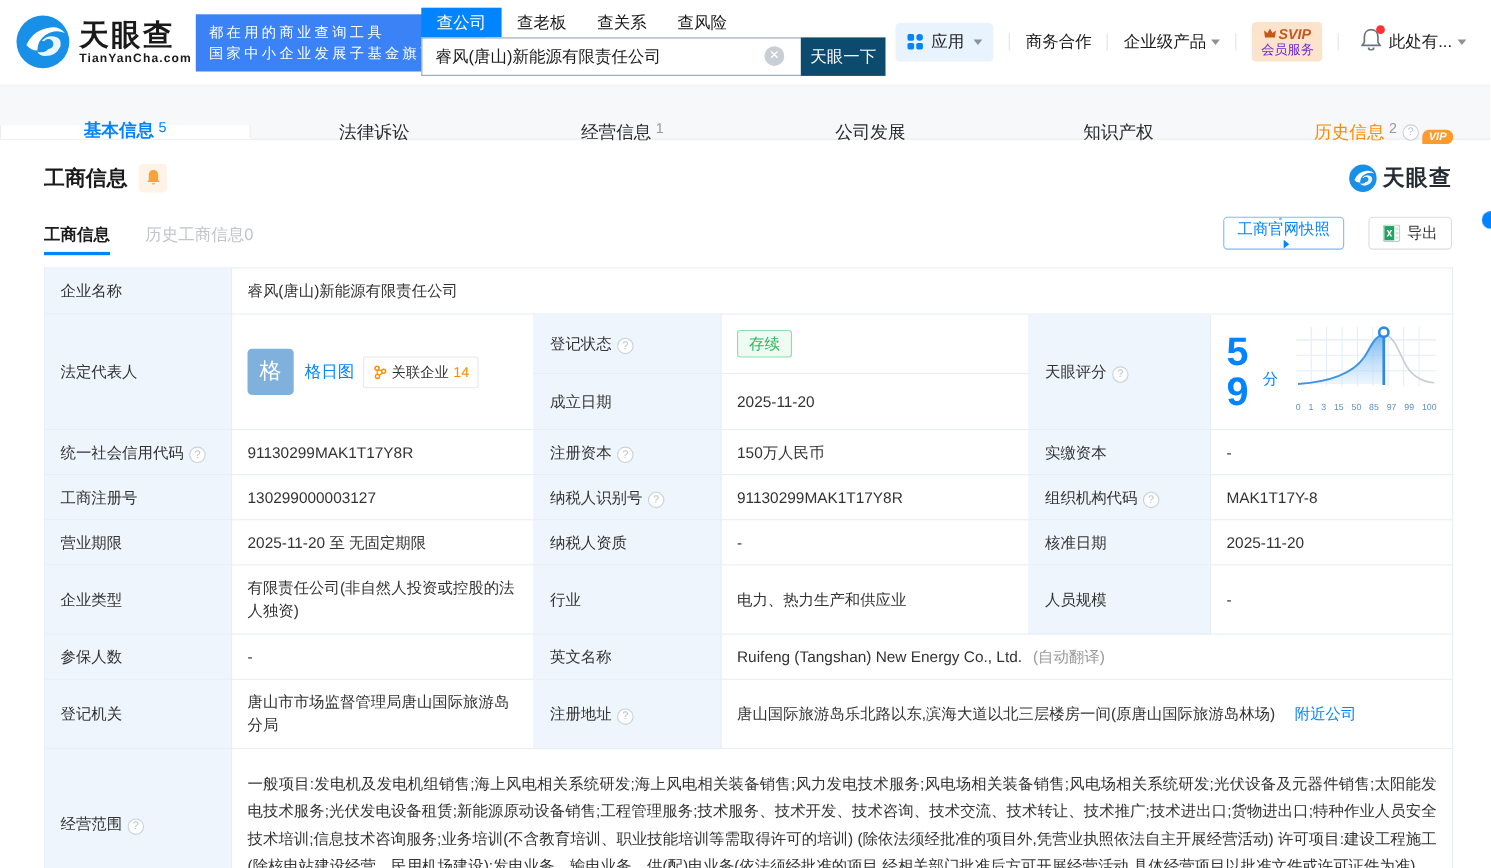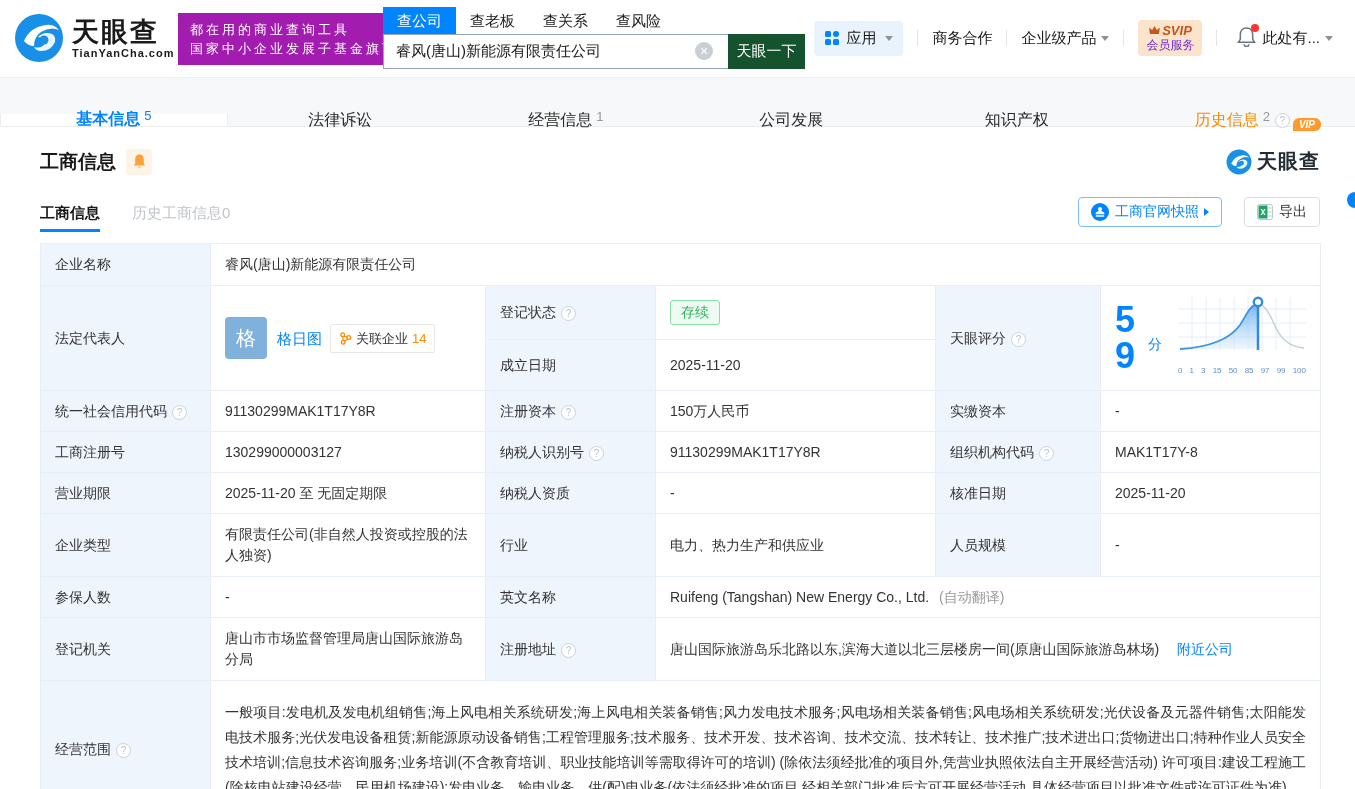--- a/index.html
+++ b/index.html
@@ -5,33 +5,33 @@
   * { margin:0; padding:0; box-sizing:border-box; }
   html,body { width:1355px; height:789px; overflow:hidden; background:#fff;
     font-family:"Liberation Sans","DejaVu Sans",sans-serif; color:#333; }
 
   
   .header { position:relative; height:78px; background:#fff; border-bottom:1px solid #f0f0f0; }
   .logo { position:absolute; left:14px; top:13px; display:flex; align-items:center; }
   .logo-text { margin-left:8px; }
   .logo-cn { font-size:27px; font-weight:bold; color:#1a1a1a; letter-spacing:2px; line-height:30px; }
   .logo-en { font-size:11px; color:#1a1a1a; font-weight:bold; letter-spacing:1px; }
-  .slogan { position:absolute; left:178px; top:13px; background:#a21caf; color:#fff;
+  .slogan { position:absolute; left:178px; top:13px; background:#3b82f6; color:#fff;
     padding:7px 12px; font-size:13px; line-height:19px; letter-spacing:3px; }
   .search-wrap { position:absolute; left:383px; top:7px; }
   .search-tabs { display:flex; align-items:flex-end; height:27px; font-size:15px; }
   .search-tab { padding:0 14px; line-height:27px; color:#1a1a1a; cursor:pointer; }
   .search-tab.active { background:#0084ff; color:#fff; }
   .search-row { display:flex; }
   .search-input { width:345px; height:35px; border:1px solid #91a6b8; border-right:none;
     padding:0 34px 0 12px; font-size:15px; color:#1a1a1a; outline:none;
     font-family:"Liberation Sans","DejaVu Sans",sans-serif; }
   .clear-btn { position:absolute; left:312px; bottom:9px; width:18px; height:18px; border-radius:50%;
     background:#c9ced4; color:#fff; font-size:11px; line-height:18px; text-align:center; cursor:pointer; }
-  .search-btn { width:77px; height:35px; background:#14532d; color:#fff; border:none;
+  .search-btn { width:77px; height:35px; background:#0c4a6e; color:#fff; border:none;
     font-size:15px; cursor:pointer; font-family:"Liberation Sans","DejaVu Sans",sans-serif; }
   .top-right { position:absolute; right:22px; top:20px; display:flex; align-items:center; font-size:15px; }
   .apps-chip { display:flex; align-items:center; background:#e8f3fe; border-radius:4px;
     padding:8px 10px; cursor:pointer; }
   .apps-chip .lbl { margin:0 4px 0 6px; color:#1a1a1a; }
   .v-sep { width:1px; height:16px; background:#e3e3e3; margin:0 14px; }
   .menu-item { color:#1a1a1a; cursor:pointer; display:flex; align-items:center; }
   .caret { width:0; height:0; border-left:4px solid transparent; border-right:4px solid transparent;
     border-top:5px solid #8b929a; margin-left:5px; }
   .svip { background:#fbe4cb; border-radius:4px; padding:3px 8px; text-align:center; cursor:pointer; }
@@ -64,21 +64,21 @@
   .sec-logo { display:flex; align-items:center; }
   .sec-logo .t { font-size:20px; font-weight:bold; color:#252b33; margin-left:5px; letter-spacing:1px; }
 
   .subtab-row { display:flex; align-items:flex-end; justify-content:space-between; margin-top:22px; }
   .subtabs { display:flex; font-size:15px; }
   .subtab { margin-right:32px; padding-bottom:9px; cursor:pointer; color:#c0c4cc; position:relative; }
   .subtab.active { color:#1a1a1a; font-weight:bold; }
   .subtab.active::after { content:""; position:absolute; left:0; right:0; bottom:0; height:3px; background:#0084ff; }
   .subtab-btns { display:flex; margin-bottom:5px; }
   .btn-snapshot { display:flex; align-items:center; border:1px solid #79bdfc; color:#0084ff;
-    border-radius:4px; height:30px; padding:0 12px; font-size:14px; cursor:pointer; background:#fff; }
+    border-radius:4px; height:30px; padding:0 12px; font-size:14px; cursor:pointer; background:#fff;flex-direction:column; }
   .btn-snapshot .arrow { width:0; height:0; border-top:4px solid transparent; border-bottom:4px solid transparent;
     border-left:5px solid #0084ff; margin-left:5px; }
   .btn-export { display:flex; align-items:center; border:1px solid #ddd; color:#333; border-radius:4px;
     height:30px; padding:0 12px; font-size:14px; margin-left:22px; cursor:pointer; background:#fff; }
   .btn-export .t { margin-left:6px; }
 
   
   table.info { border-collapse:collapse; table-layout:fixed; width:1280px; margin-top:11px; }
   table.info td { border:1px solid #e8eef5; font-size:14px; padding:9px 14px; line-height:21px;
     vertical-align:middle; color:#333; word-break:break-all; }

